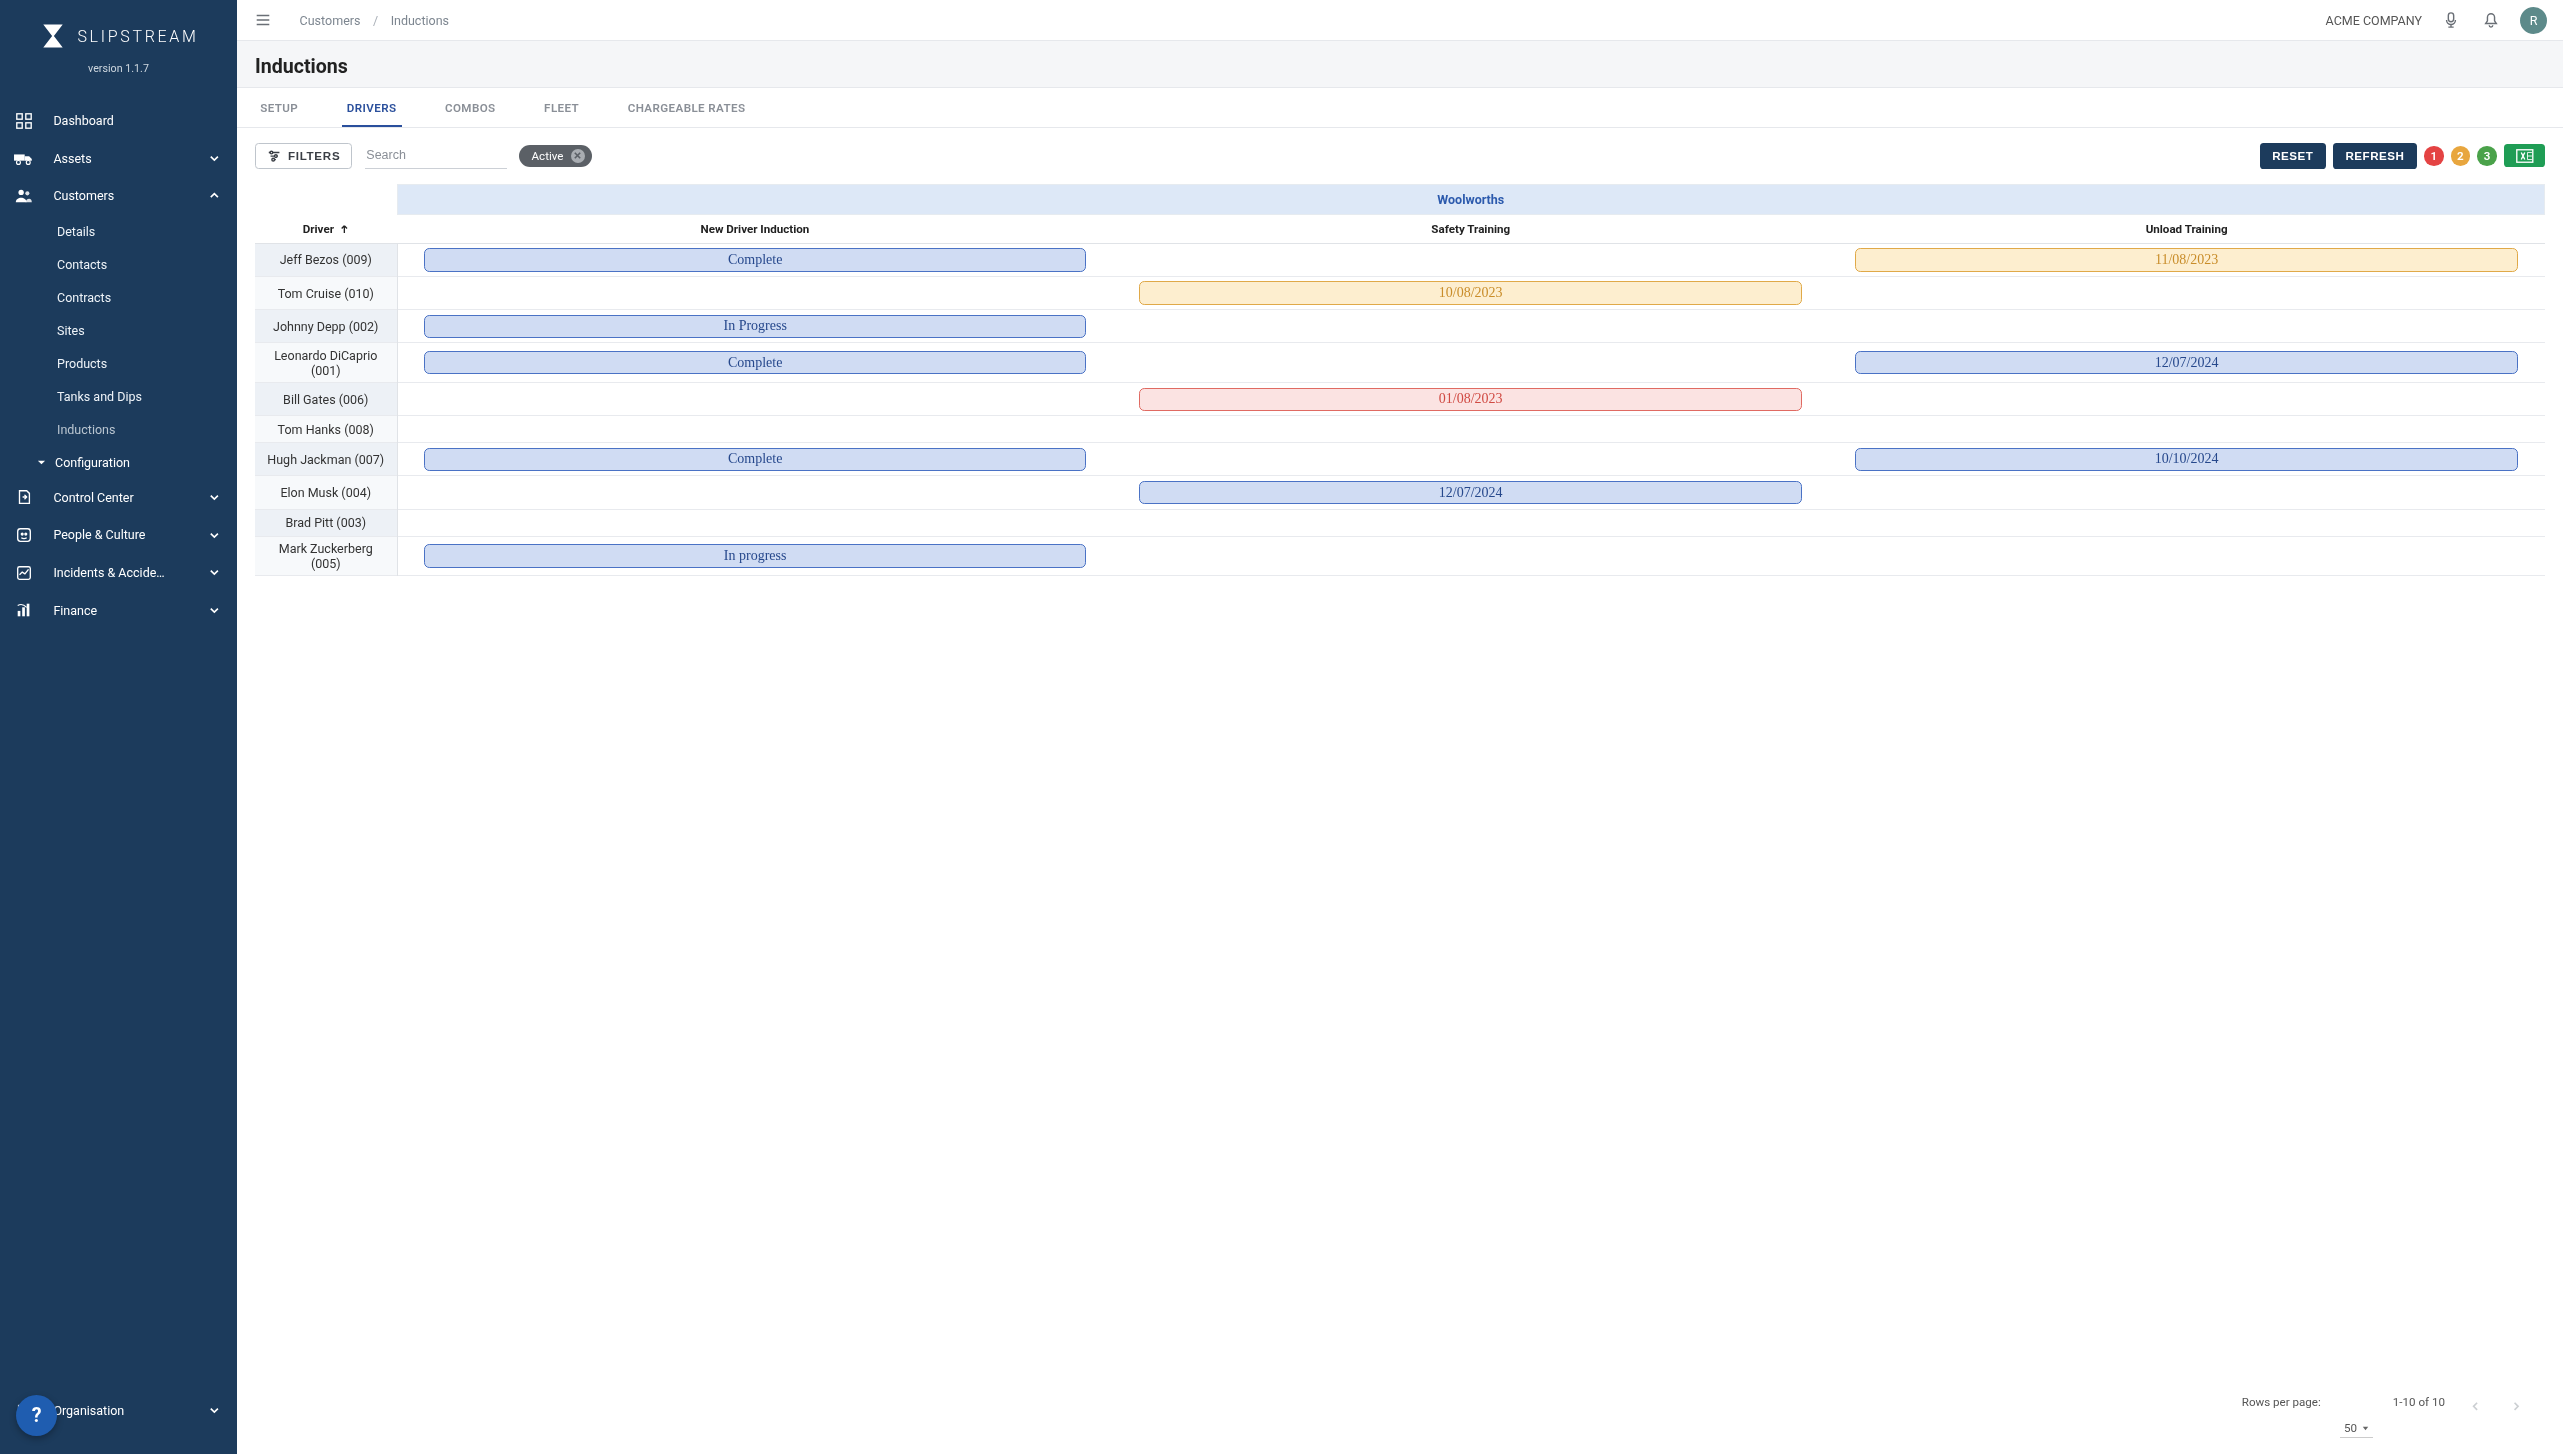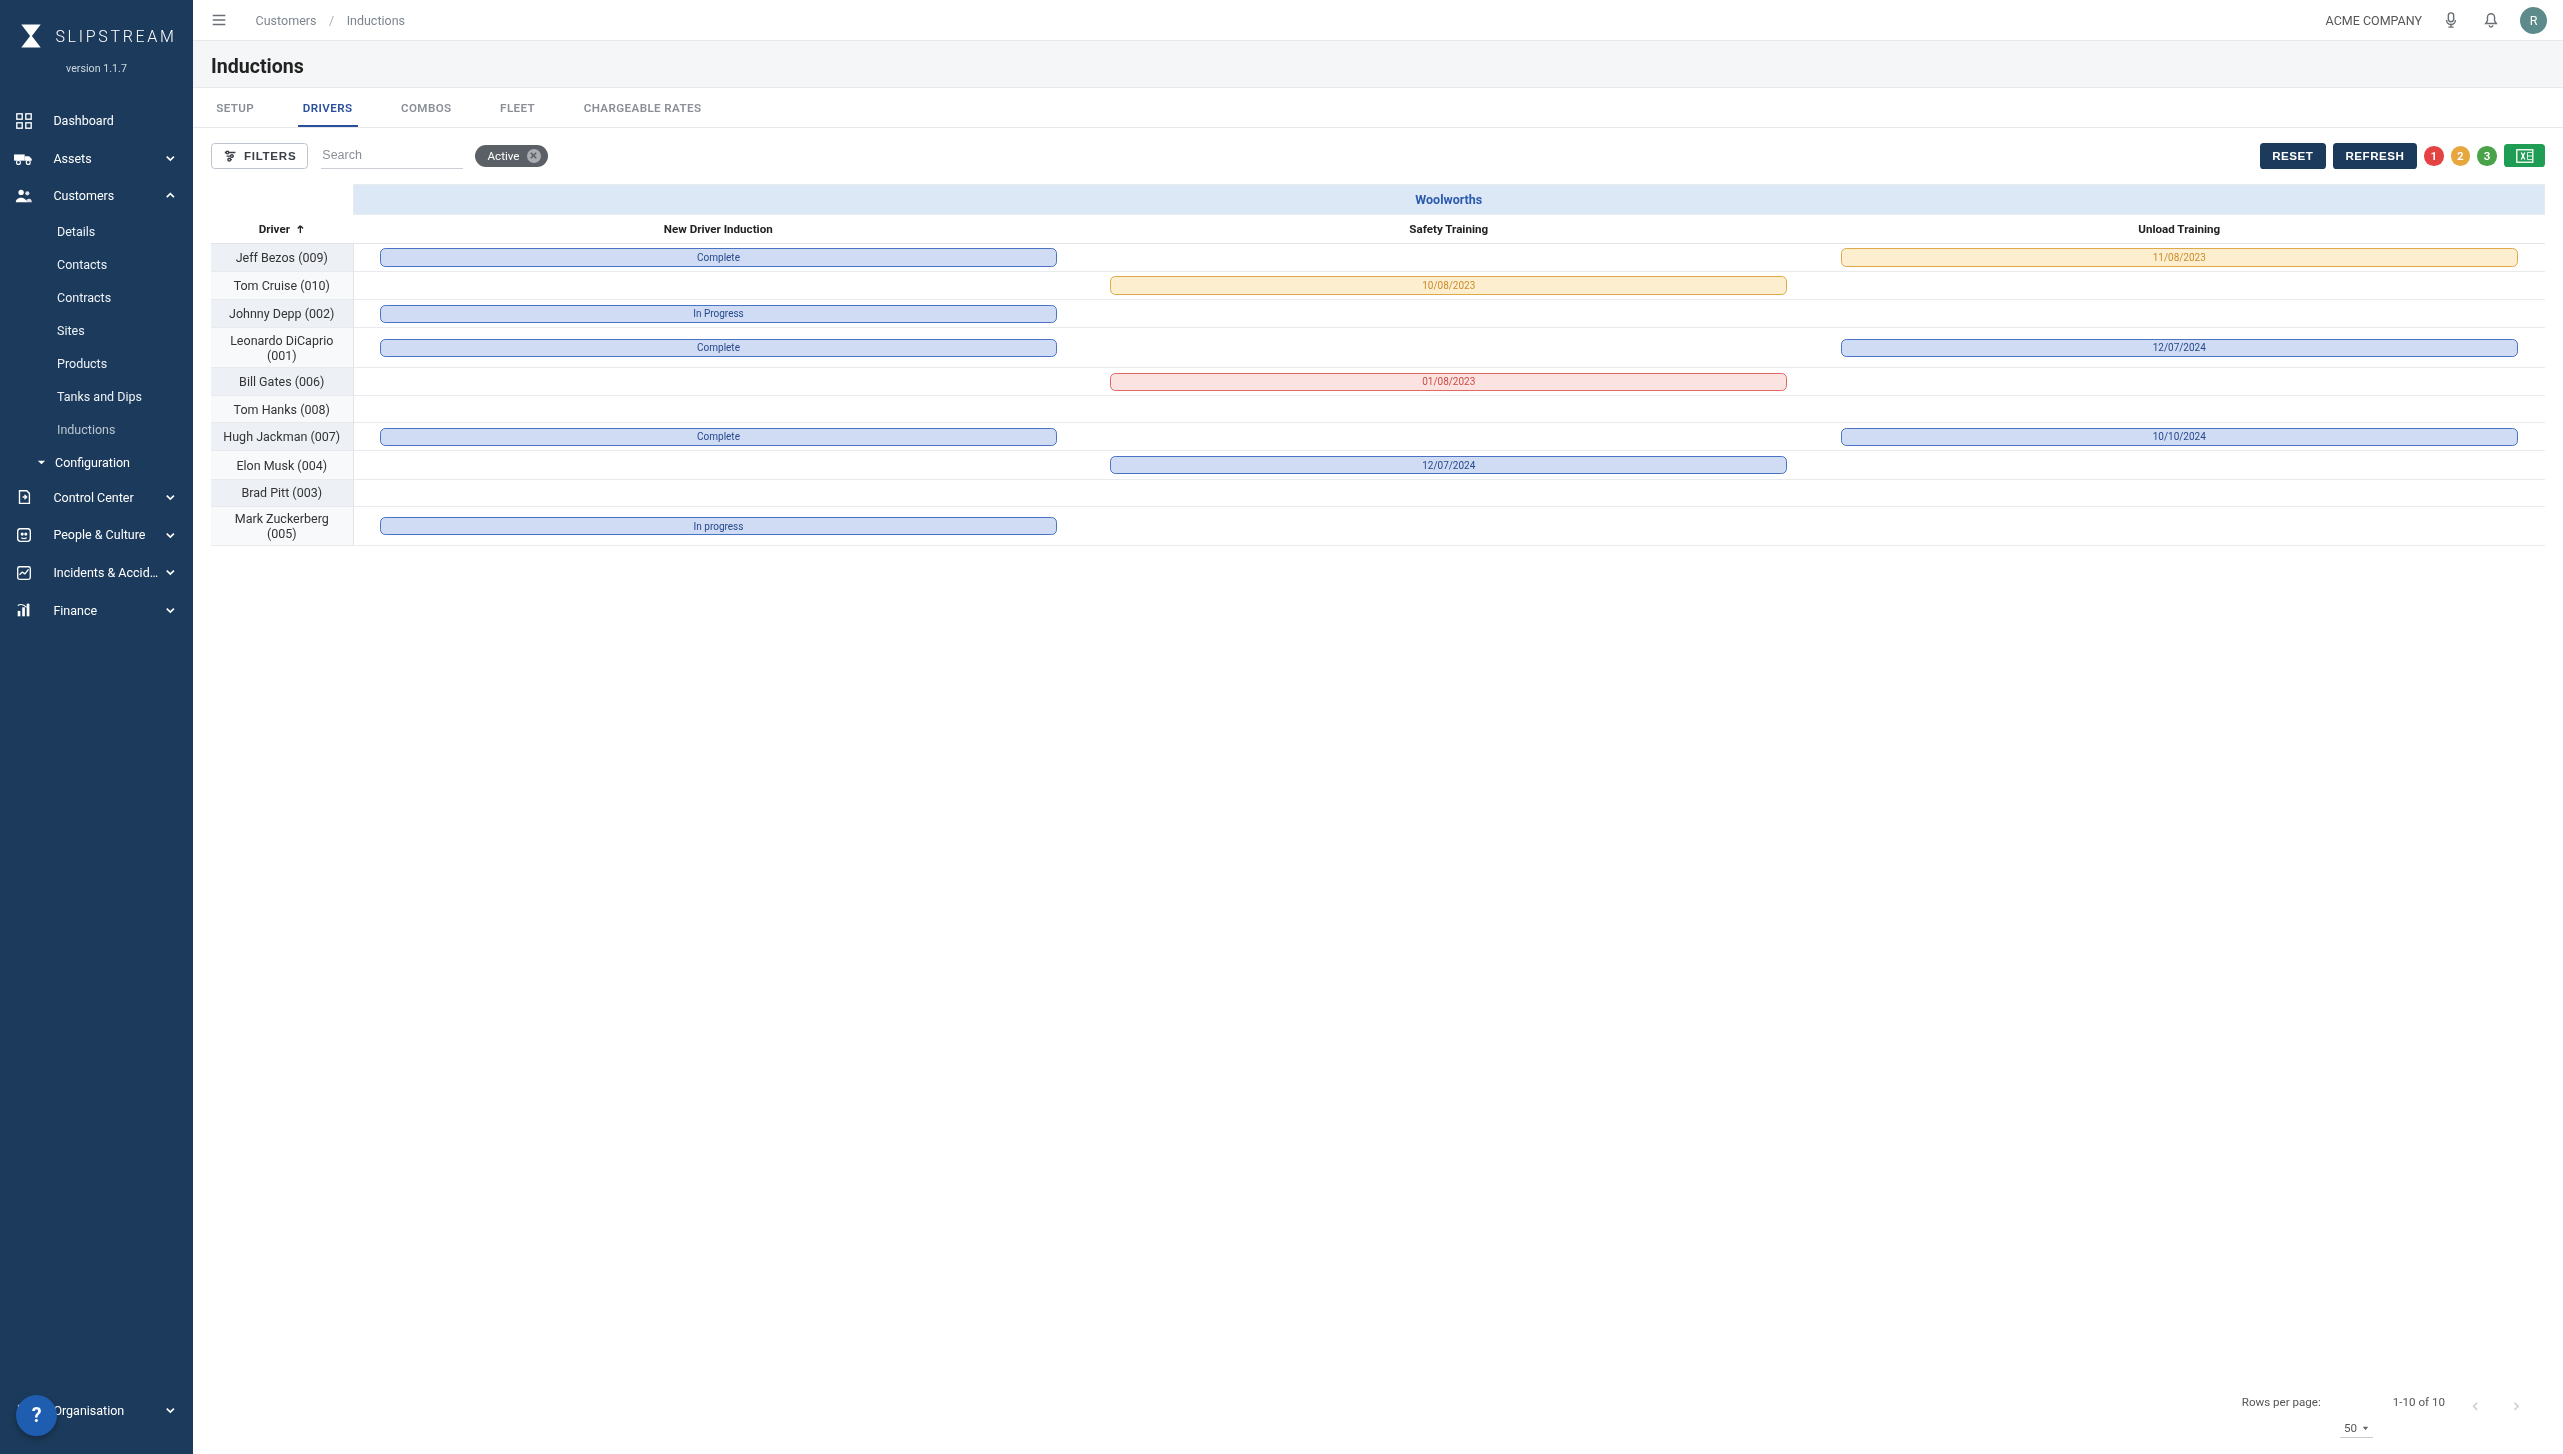--- a/index.html
+++ b/index.html
@@ -1,20 +1,20 @@
 <!DOCTYPE html>
 <html style="font-size:14.2px"><head>
   <meta charset="utf-8">
   <style>
     * { margin: 0; padding: 0; box-sizing: border-box; }
     body { font-family: -apple-system, BlinkMacSystemFont, "Segoe UI", Roboto, sans-serif; font-size: 12.5px; color: #333; }
     .app { display: flex; height: 100vh; overflow: hidden; }
     
     
-    .sidebar { width: 193px; background: #1c3b5c; color: #fff; flex-shrink: 0; display: flex; flex-direction: column; }
+    .sidebar { width: 237px; background: #1c3b5c; color: #fff; flex-shrink: 0; display: flex; flex-direction: column; }
     .logo-area { padding: 21.4px 18px 7.1px; text-align: center; }
     .logo-wrap { display: flex; align-items: center; justify-content: center; gap: 9px; }
     .brand-text { font-size: 16px; font-weight: 300; letter-spacing: 2.7px; }
     .version { font-size: 10.7px; color: #cfd8e0; text-align: center; margin-top: 10.7px; margin-bottom: 16px; }
     .nav { flex: 1; overflow-y: auto; padding: 3.6px 0; }
     .nav-item { display: flex; align-items: center; padding: 9px 14.2px; cursor: pointer; font-size: 12.5px; color: #fff; }
     .nav-item .nav-icon { width: 19.6px; height: 19.6px; margin-right: 19.6px; display: flex; align-items: center; justify-content: center; }
     .nav-item .nav-label { flex: 1; white-space: nowrap; overflow: hidden; text-overflow: ellipsis; }
     .nav-item .chev { width: 16px; display: flex; justify-content: center; }
     .nav-sub .nav-item { padding-left: 57px; font-size: 12.5px; color: #eef3f8; }
@@ -62,21 +62,21 @@
     .group-row th { background: #dde8f7; color: #2c5aad; font-weight: 700; font-size: 12.5px; padding: 7.1px; text-align: center; border: 0.9px solid #e6ebf0; }
     .group-row th.blank { background: #fff; border: none; }
     .head-row th { font-size: 11.6px; font-weight: 700; color: #222; padding: 7.1px 9px; border-bottom: 0.9px solid #e0e3e7; text-align: center; background: #fff; }
     .head-row th.driver-col { text-align: center; }
     .grid-table tbody tr { border-bottom: 0.9px solid #e8eaee; }
     .grid-table tbody tr:nth-child(odd) .driver-cell { background: #edf1f6; }
     .grid-table tbody tr:nth-child(even) .driver-cell { background: #f7f9fb; }
     .grid-table tbody td { padding: 4.4px 9px; text-align: center; font-size: 12.5px; height: 27px; vertical-align: middle; }
     .driver-cell { font-weight: 400; color: #333; border-right: 0.9px solid #e0e3e7; margin-left: 48px; }
     
-    .status-pill { display: block; width: 95%; margin: 0 auto; border-radius: 5.3px; padding: 2.7px 5.3px; font-size: 10px; border: 1.3px solid; }
+    .status-pill { display: block; width: 95%; margin: 0 auto; border-radius: 5.3px; padding: 2.7px 5.3px; font-size: 14px; border: 1.3px solid; font-family: Liberation Serif, serif; }
     .status-pill.blue { background: #d0dcf3; color: #26488c; border-color: #4a72c5; }
     .status-pill.amber { background: #fdeecf; color: #c98d2a; border-color: #e0a948; }
     .status-pill.red { background: #fbe3e2; color: #d04a43; border-color: #e06a62; }
     
     .table-footer { display: flex; justify-content: flex-end; gap: 19.6px; padding: 10.7px 18px 16px; font-size: 11.6px; color: #555; }
     .rows-select { display: flex; align-items: center; gap: 3.6px; border-bottom: 0.9px solid #ccc; padding: 1.8px 3.6px; cursor: pointer; margin-top: 24px; }
     .page-arrow { width: 21.4px; height: 21.4px; display: flex; align-items: center; justify-content: center; color: #9aa0a7; cursor: pointer; }
     .page-arrow.disabled { opacity: 0.5; cursor: default; }
     
     .help-fab { position: fixed; left: 16px; bottom: 18px; width: 41px; height: 41px; border-radius: 50%; background: #1f5db0; color: #fff; display: flex; align-items: center; justify-content: center; font-size: 19.6px; font-weight: 700; cursor: pointer; box-shadow: 0 2.7px 7.1px rgba(0,0,0,0.3); z-index: 100; }

